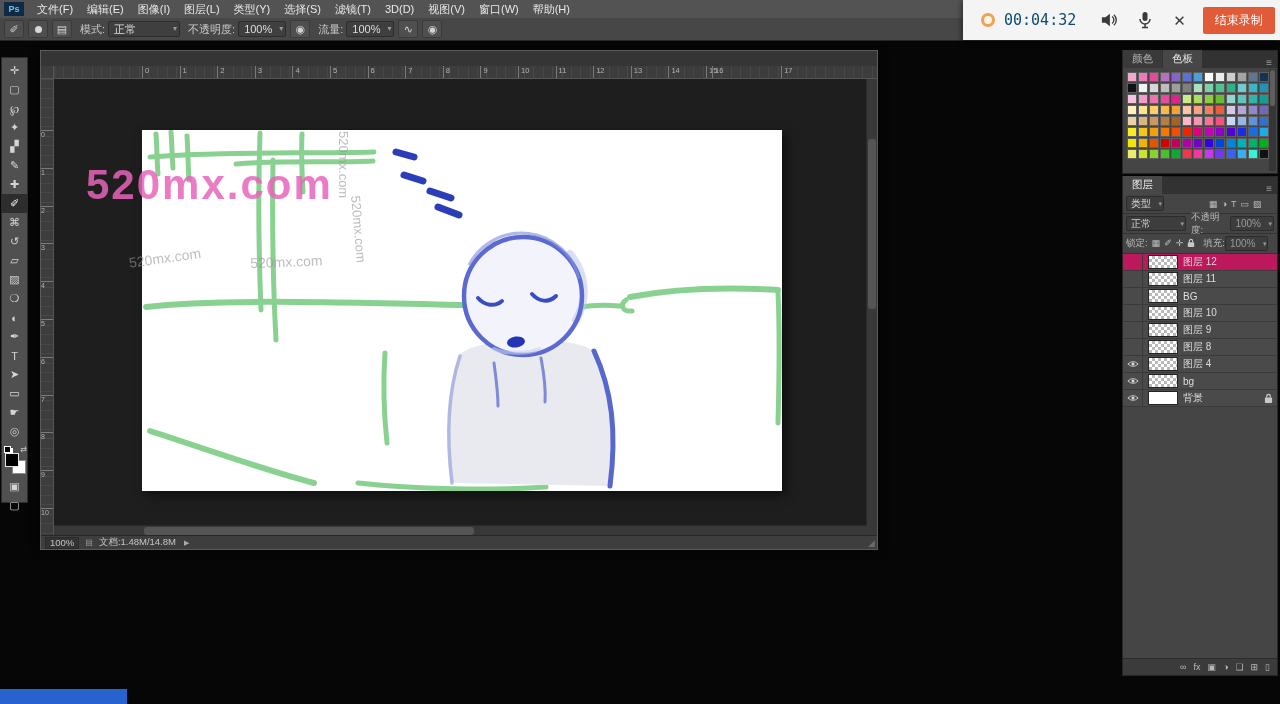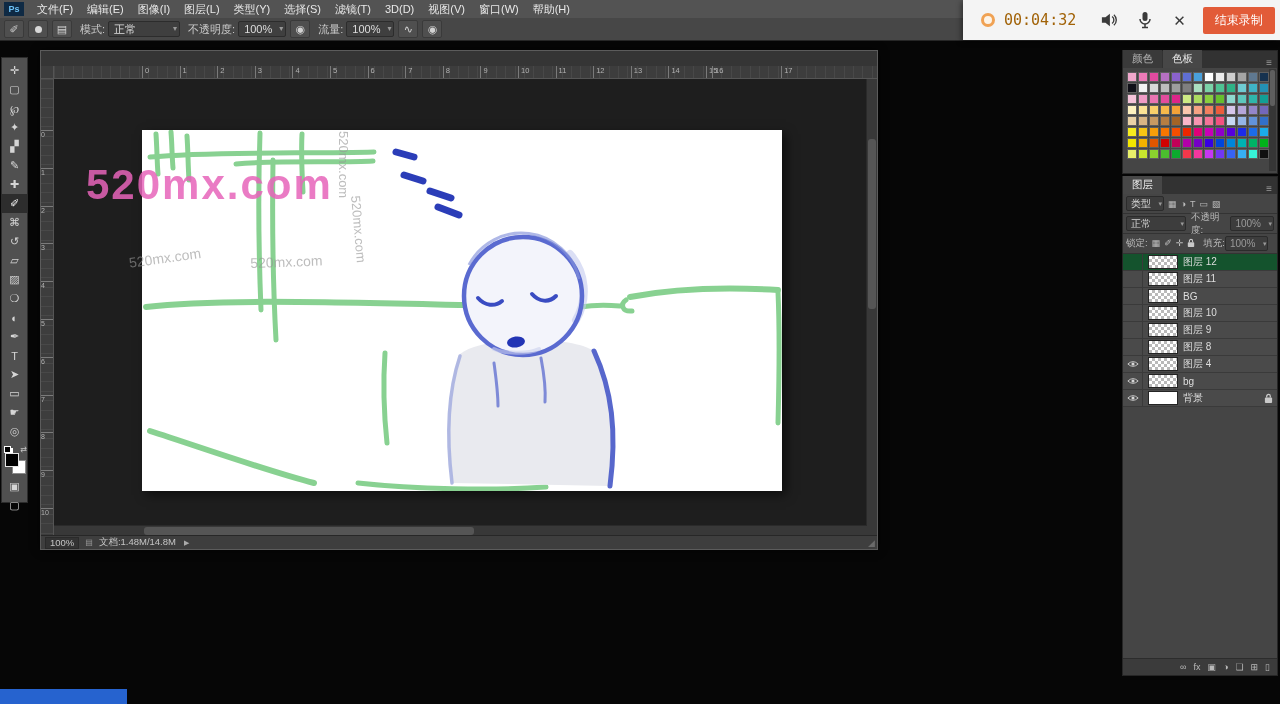--- a/index.html
+++ b/index.html
@@ -21,21 +21,21 @@
   .opt-label{margin-left:8px;white-space:nowrap;}
   .opt-field{background:#3f3f3f;border:1px solid #2c2c2c;border-radius:2px;height:14px;line-height:14px;
              padding:0 13px 0 5px;position:relative;color:#ddd;margin-left:3px;white-space:nowrap;}
   .opt-field:after{content:"▾";position:absolute;right:2px;top:0;font-size:8px;color:#999;}
   .brush-dot{width:7px;height:7px;border-radius:50%;background:#d8d8d8;display:inline-block;}
 
   
   #recorder{position:absolute;left:963px;top:0;width:317px;height:40px;background:#f4f4f4;z-index:50;
             display:flex;align-items:center;box-shadow:-2px 2px 5px rgba(0,0,0,.4);}
   .rec-dot{width:8px;height:8px;border:3px solid #f0a254;background:#fdf4e8;border-radius:50%;margin-left:18px;flex:none;}
-  .rec-time{font-family:"DejaVu Sans Mono",monospace;font-size:15px;color:#a16207;margin-left:9px;}
+  .rec-time{font-family:"DejaVu Sans Mono",monospace;font-size:15px;color:#0c4a6e;margin-left:9px;}
   .rec-ic{margin-left:24px;display:flex;align-items:center;}
   .rec-close{margin-left:21px;font-size:15px;color:#3a3a3a;line-height:1;}
   .rec-stop{margin-left:17px;background:#e25b38;color:#fff;font-size:12px;padding:5px 12px;border-radius:2px;white-space:nowrap;}
 
   
   #toolbar{position:absolute;left:1px;top:57px;width:27px;height:446px;background:#505050;
            border:1px solid #2c2c2c;padding-top:3px;box-sizing:border-box;}
   .tool{width:25px;height:19px;display:flex;align-items:center;justify-content:center;font-size:11px;color:#d5d5d5;}
   .tool.selected{background:#2d2d2d;color:#ffffff;}
   .fgbg-wrap{width:25px;height:32px;position:relative;margin-top:4px;}
@@ -89,32 +89,32 @@
   .ptab{font-size:10.5px;padding:2px 9px 2px 9px;color:#b2b2b2;background:#3a3a3a;margin-right:1px;}
   .ptab.active{background:#474747;color:#e8e8e8;}
   .pmenu{margin-left:auto;color:#9a9a9a;font-size:10px;padding:0 5px;}
   #swatchgrid{display:grid;grid-template-columns:repeat(13,10px);grid-auto-rows:10px;gap:1px;padding:4px;}
   .swatch{width:10px;height:10px;box-shadow:0 0 0 1px #5e5e5e inset;}
   .sscroll{position:absolute;right:1px;top:18px;bottom:2px;width:7px;background:#363636;}
   .sthumb{position:absolute;left:1px;right:1px;top:1px;height:36px;background:#5e5e5e;border-radius:2px;}
 
   #layerspanel{margin-top:2px;height:500px;}
   .lrow{display:flex;align-items:center;border-bottom:1px solid #333;padding:0 3px;font-size:10px;color:#cfcfcf;}
-  .lfilter{height:19px;}
+  .lfilter{height:19px;gap:41px;}
   .lblend{height:19px;}
   .llock{height:19px;}
   .psel{background:#3d3d3d;border:1px solid #2b2b2b;border-radius:2px;height:13px;line-height:13px;
         padding:0 12px 0 4px;position:relative;color:#d5d5d5;font-size:10px;white-space:nowrap;}
   .psel:after{content:"▾";position:absolute;right:1px;top:0;font-size:7px;color:#999;}
   .psel.dim{color:#9a9a9a;}
   .tiny-ic{font-size:9px;color:#bdbdbd;margin-left:4px;}
   .llist{}
   .layer{height:16px;display:flex;align-items:center;border-bottom:1px solid #3a3a3a;background:#4a4a4a;
          font-size:10px;color:#dedede;}
-  .layer.selected{background:#14532d;}
+  .layer.selected{background:#be185d;}
   .eyecell{width:19px;height:100%;border-right:1px solid #3a3a3a;display:flex;align-items:center;justify-content:center;flex:none;}
   .eyeicon{width:12px;height:8px;}
   .thumb{width:28px;height:12px;margin:0 5px;border:1px solid #242424;flex:none;}
   .checker{background-image:linear-gradient(45deg,#b9b9b9 25%,transparent 25%,transparent 75%,#b9b9b9 75%),
                             linear-gradient(45deg,#b9b9b9 25%,#fff 25%,#fff 75%,#b9b9b9 75%);
            background-size:6px 6px;background-position:0 0,3px 3px;background-color:#fff;}
   .thumb.white{background:#fff;}
   .lname{white-space:nowrap;overflow:hidden;}
   .lockcell{margin-left:auto;padding-right:4px;display:flex;align-items:center;}
   .lfooter{position:absolute;left:0;right:0;bottom:0;height:16px;background:#3b3b3b;border-top:1px solid #2c2c2c;

